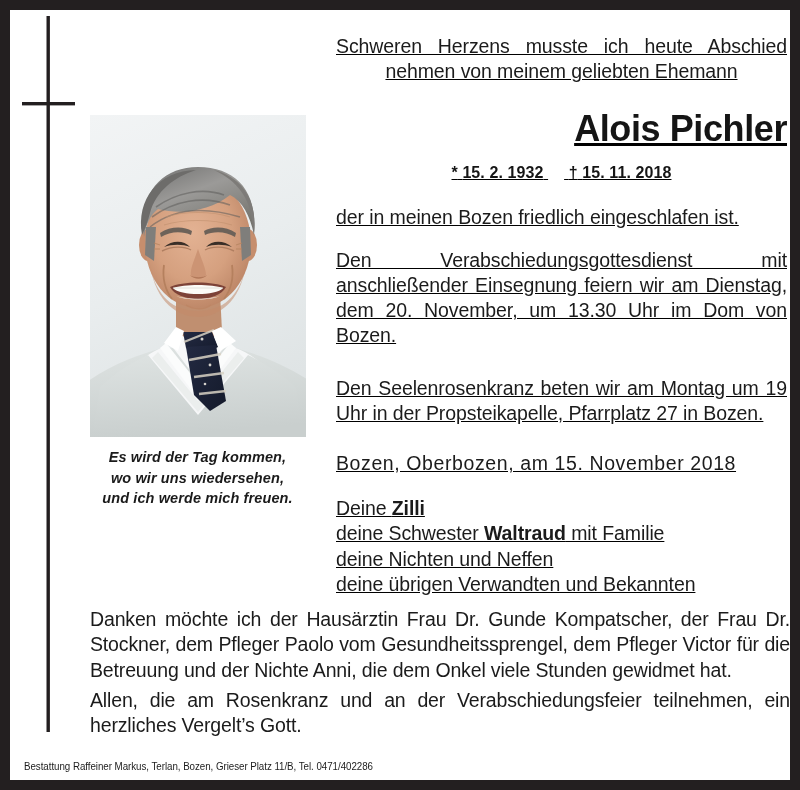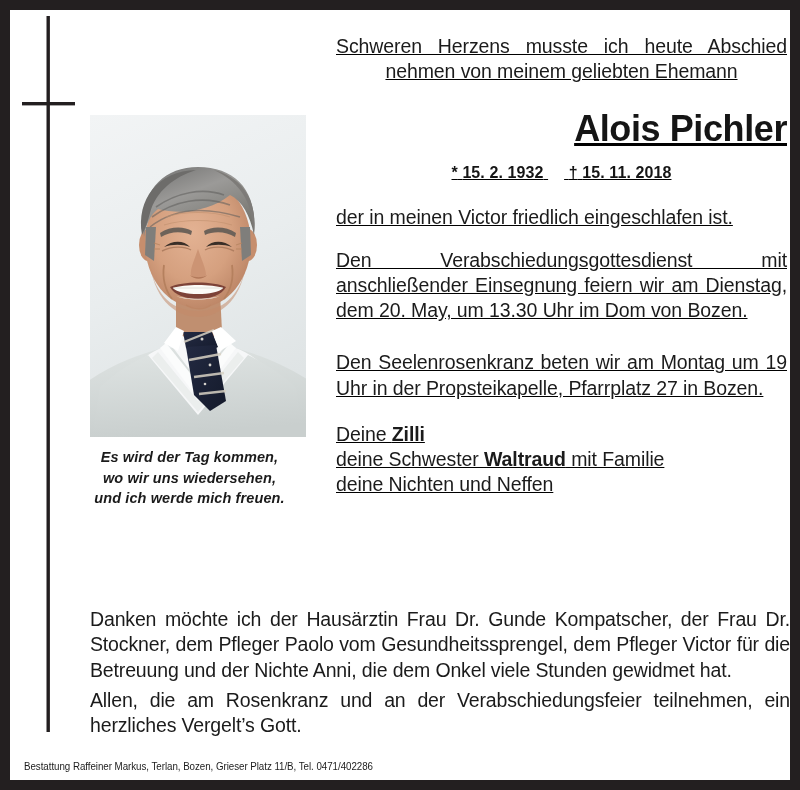--- a/index.html
+++ b/index.html
@@ -47,21 +47,21 @@
     height: 322px;
   }
   .photo {
     width: 100%;
     height: 100%;
     display: block;
   }
 
   .photo-caption {
     position: absolute;
-    left: 52px;
+    left: 60px;
     top: 437px;
     width: 255px;
     text-align: center;
     font-style: italic;
     font-weight: 600;
     font-size: 14.5px;
     line-height: 1.42;
     color: #1b1b1b;
     letter-spacing: 0.1px;
   }
@@ -298,31 +298,33 @@
       <div class="deceased-name">Alois Pichler</div>
 
       <div class="dates">
         <span>*</span>
         <span>15. 2. 1932</span>
         <span class="sep"></span>
         <span>†</span>
         <span>15. 11. 2018</span>
       </div>
 
-      <div class="para p-sleep">der in meinen Victor friedlich eingeschlafen ist.</div>
-
-      <div class="para p-service last-left">Den Verabschiedungsgottesdienst mit anschließender Einsegnung feiern wir am Dienstag, dem 20. May, um 13.30 Uhr im Dom von Bozen.</div>
+      <div class="para p-sleep">der in meinen Bozen friedlich eingeschlafen ist.</div>
+
+      <div class="para p-service last-left">Den Verabschiedungsgottesdienst mit anschließender Einsegnung feiern wir am Dienstag, dem 20. November, um 13.30 Uhr im Dom von Bozen.</div>
 
       <div class="para p-rosary last-left">Den Seelenrosenkranz beten wir am Montag um 19 Uhr in der Propsteikapelle, Pfarrplatz 27 in Bozen.</div>
 
+      <div class="place-date">Bozen, Oberbozen, am 15. November 2018</div>
 
       <div class="signers">
         <div><span>Deine </span><b>Zilli</b></div>
         <div><span>deine Schwester </span><b>Waltraud</b><span> mit Familie</span></div>
         <div>deine Nichten und Neffen</div>
+        <div>deine übrigen Verwandten und Bekannten</div>
       </div>
     </div>
 
     <div class="bottom-block">
       <div class="bottom-para">Danken möchte ich der Hausärztin Frau Dr. Gunde Kompatscher, der Frau Dr. Stockner, dem Pfleger Paolo vom Gesundheitssprengel, dem Pfleger Victor für die Betreuung und der Nichte Anni, die dem Onkel viele Stunden gewidmet hat.</div>
       <div class="bottom-para">Allen, die am Rosenkranz und an der Verabschiedungsfeier teilnehmen, ein herzliches Vergelt’s Gott.</div>
     </div>
 
     <div class="footer">Bestattung Raffeiner Markus, Terlan, Bozen, Grieser Platz 11/B, Tel. 0471/402286</div>
 

